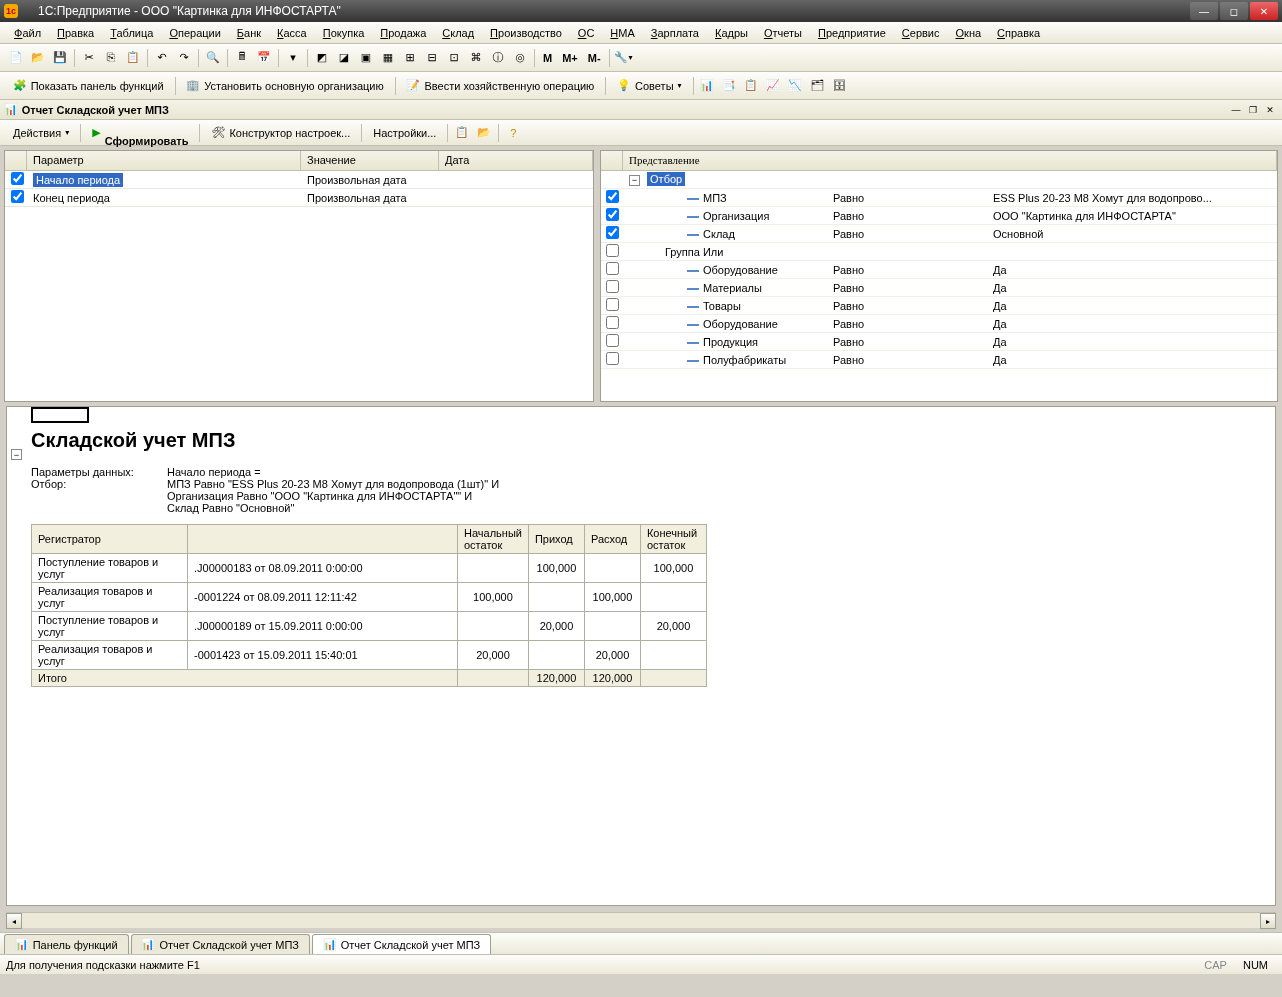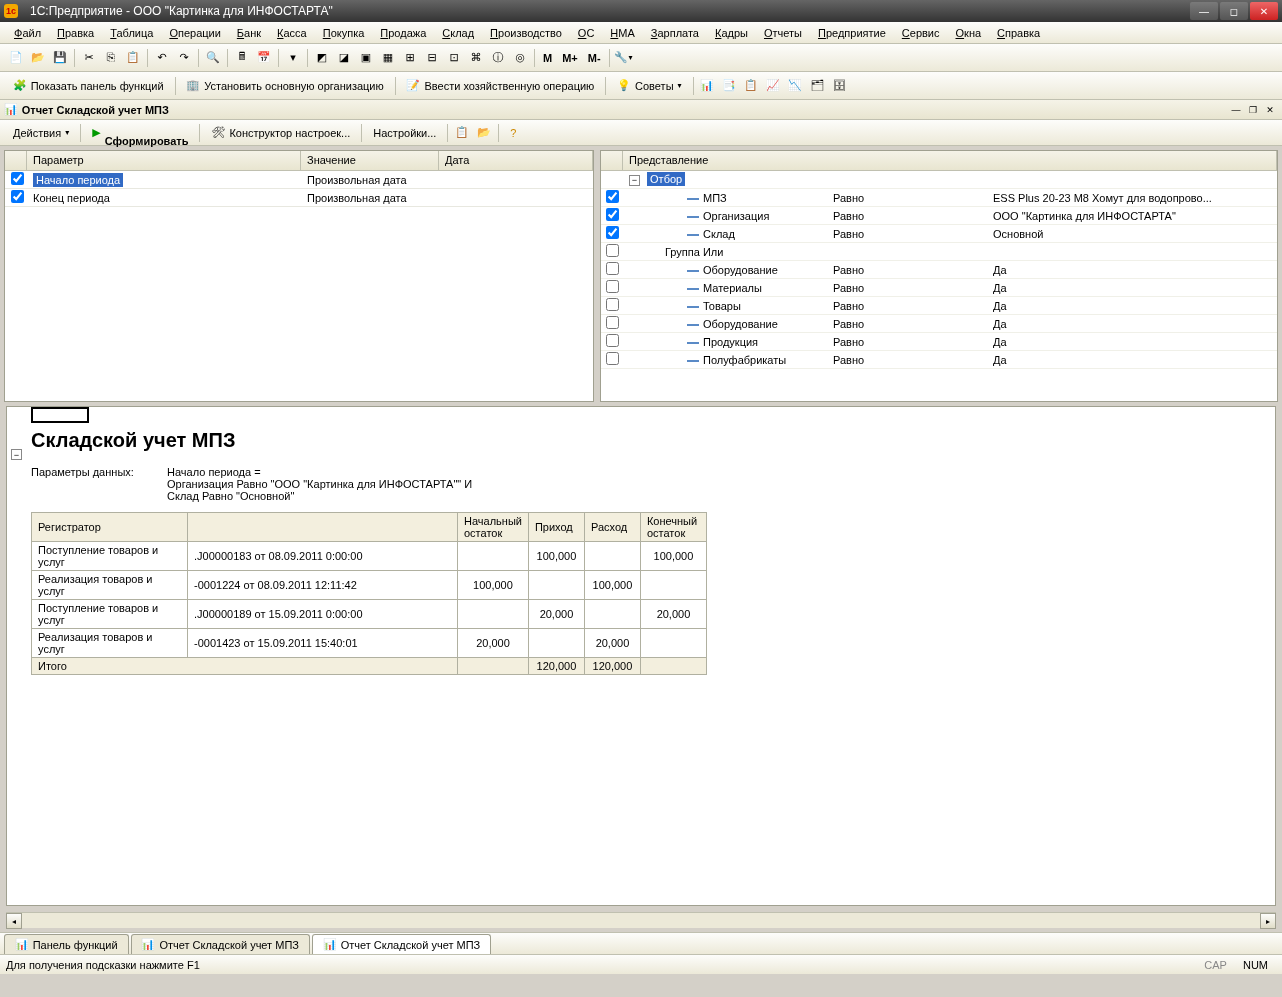--- a/index.html
+++ b/index.html
@@ -1,19 +1,19 @@
 <!DOCTYPE html>
 <html><head>
 <meta charset="utf-8">
 <style>
 * { box-sizing: border-box; margin: 0; padding: 0; }
 body { font-family: Arial, sans-serif; font-size: 11px; background: #d4d0c8; overflow: hidden; }
 
 .titlebar { background: linear-gradient(#656565, #333333); height: 22px; display: flex; align-items: center; padding: 0 4px; color: #fff; }
-.titlebar-icon { width: 14px; height: 14px; background: #f4a800; border-radius: 3px; margin-right: 12px; display: inline-flex; align-items: center; justify-content: center; font-size: 9px; color: #c00; font-weight: bold; }
+.titlebar-icon { width: 14px; height: 14px; background: #f4a800; border-radius: 3px; margin-right: 20px; display: inline-flex; align-items: center; justify-content: center; font-size: 9px; color: #c00; font-weight: bold; }
 .titlebar-text { flex: 1; font-size: 12px; }
 .win-btns { display: flex; gap: 2px; }
 .win-btn { width: 28px; height: 18px; display: flex; align-items: center; justify-content: center; border-radius: 2px; cursor: pointer; font-size: 10px; }
 .win-min { background: linear-gradient(#7a7a7a,#555); }
 .win-max { background: linear-gradient(#7a7a7a,#555); }
 .win-close { background: linear-gradient(#e66,#c22); }
 
 .menubar { background: linear-gradient(#fdfdfb, #ece9d8); height: 22px; display: flex; align-items: center; padding: 0 6px; border-bottom: 1px solid #c0c0b0; }
 .menubar span { padding: 2px 8px; cursor: pointer; }
 .menubar span u { text-decoration: underline; }
@@ -230,21 +230,21 @@
           <div class="chk-col"><input type="checkbox" checked="" style=""></div>
           <div style="width:274px;">Конец периода</div>
           <div style="width:138px;">Произвольная дата</div>
           <div style="flex:1;"></div>
         </div>
       </div>
   </div>
   <div class="params-right">
     <div class="grid-header">
       <div class="chk-col"></div>
-      <div style="flex:1;">Представление</div>
+      <div style="flex:1;font-family:Liberation Serif, serif;">Представление</div>
     </div>
     <div class="filter-tree-row">
       <div class="chk-col"></div>
       <div style="padding-left:6px;">
         <span class="tree-toggle">−</span>
         <span class="sel-cell">Отбор</span>
       </div>
     </div>
     <div id="right-grid-body">
         <div class="filter-tree-row">
@@ -315,20 +315,24 @@
   <div class="expand-handle">−</div>
   <div class="report-content">
     <div class="sel-box"></div>
     <div class="rpt-title">Складской учет МПЗ</div>
     <div class="rpt-meta">
       <div class="rpt-meta-row">
         <div class="rpt-meta-label">Параметры данных:</div>
         <div>Начало периода =</div>
       </div>
       <div class="rpt-meta-row">
+        <div class="rpt-meta-label">Отбор:</div>
+        <div>МПЗ Равно "ESS Plus 20-23 M8 Хомут для водопровода      (1шт)" И</div>
+      </div>
+      <div class="rpt-meta-row">
         <div class="rpt-meta-label"></div>
         <div>Организация Равно "ООО "Картинка для ИНФОСТАРТА"" И</div>
       </div>
       <div class="rpt-meta-row">
         <div class="rpt-meta-label"></div>
         <div>Склад Равно "Основной"</div>
       </div>
     </div>
     <table class="data-table">
       <thead>

